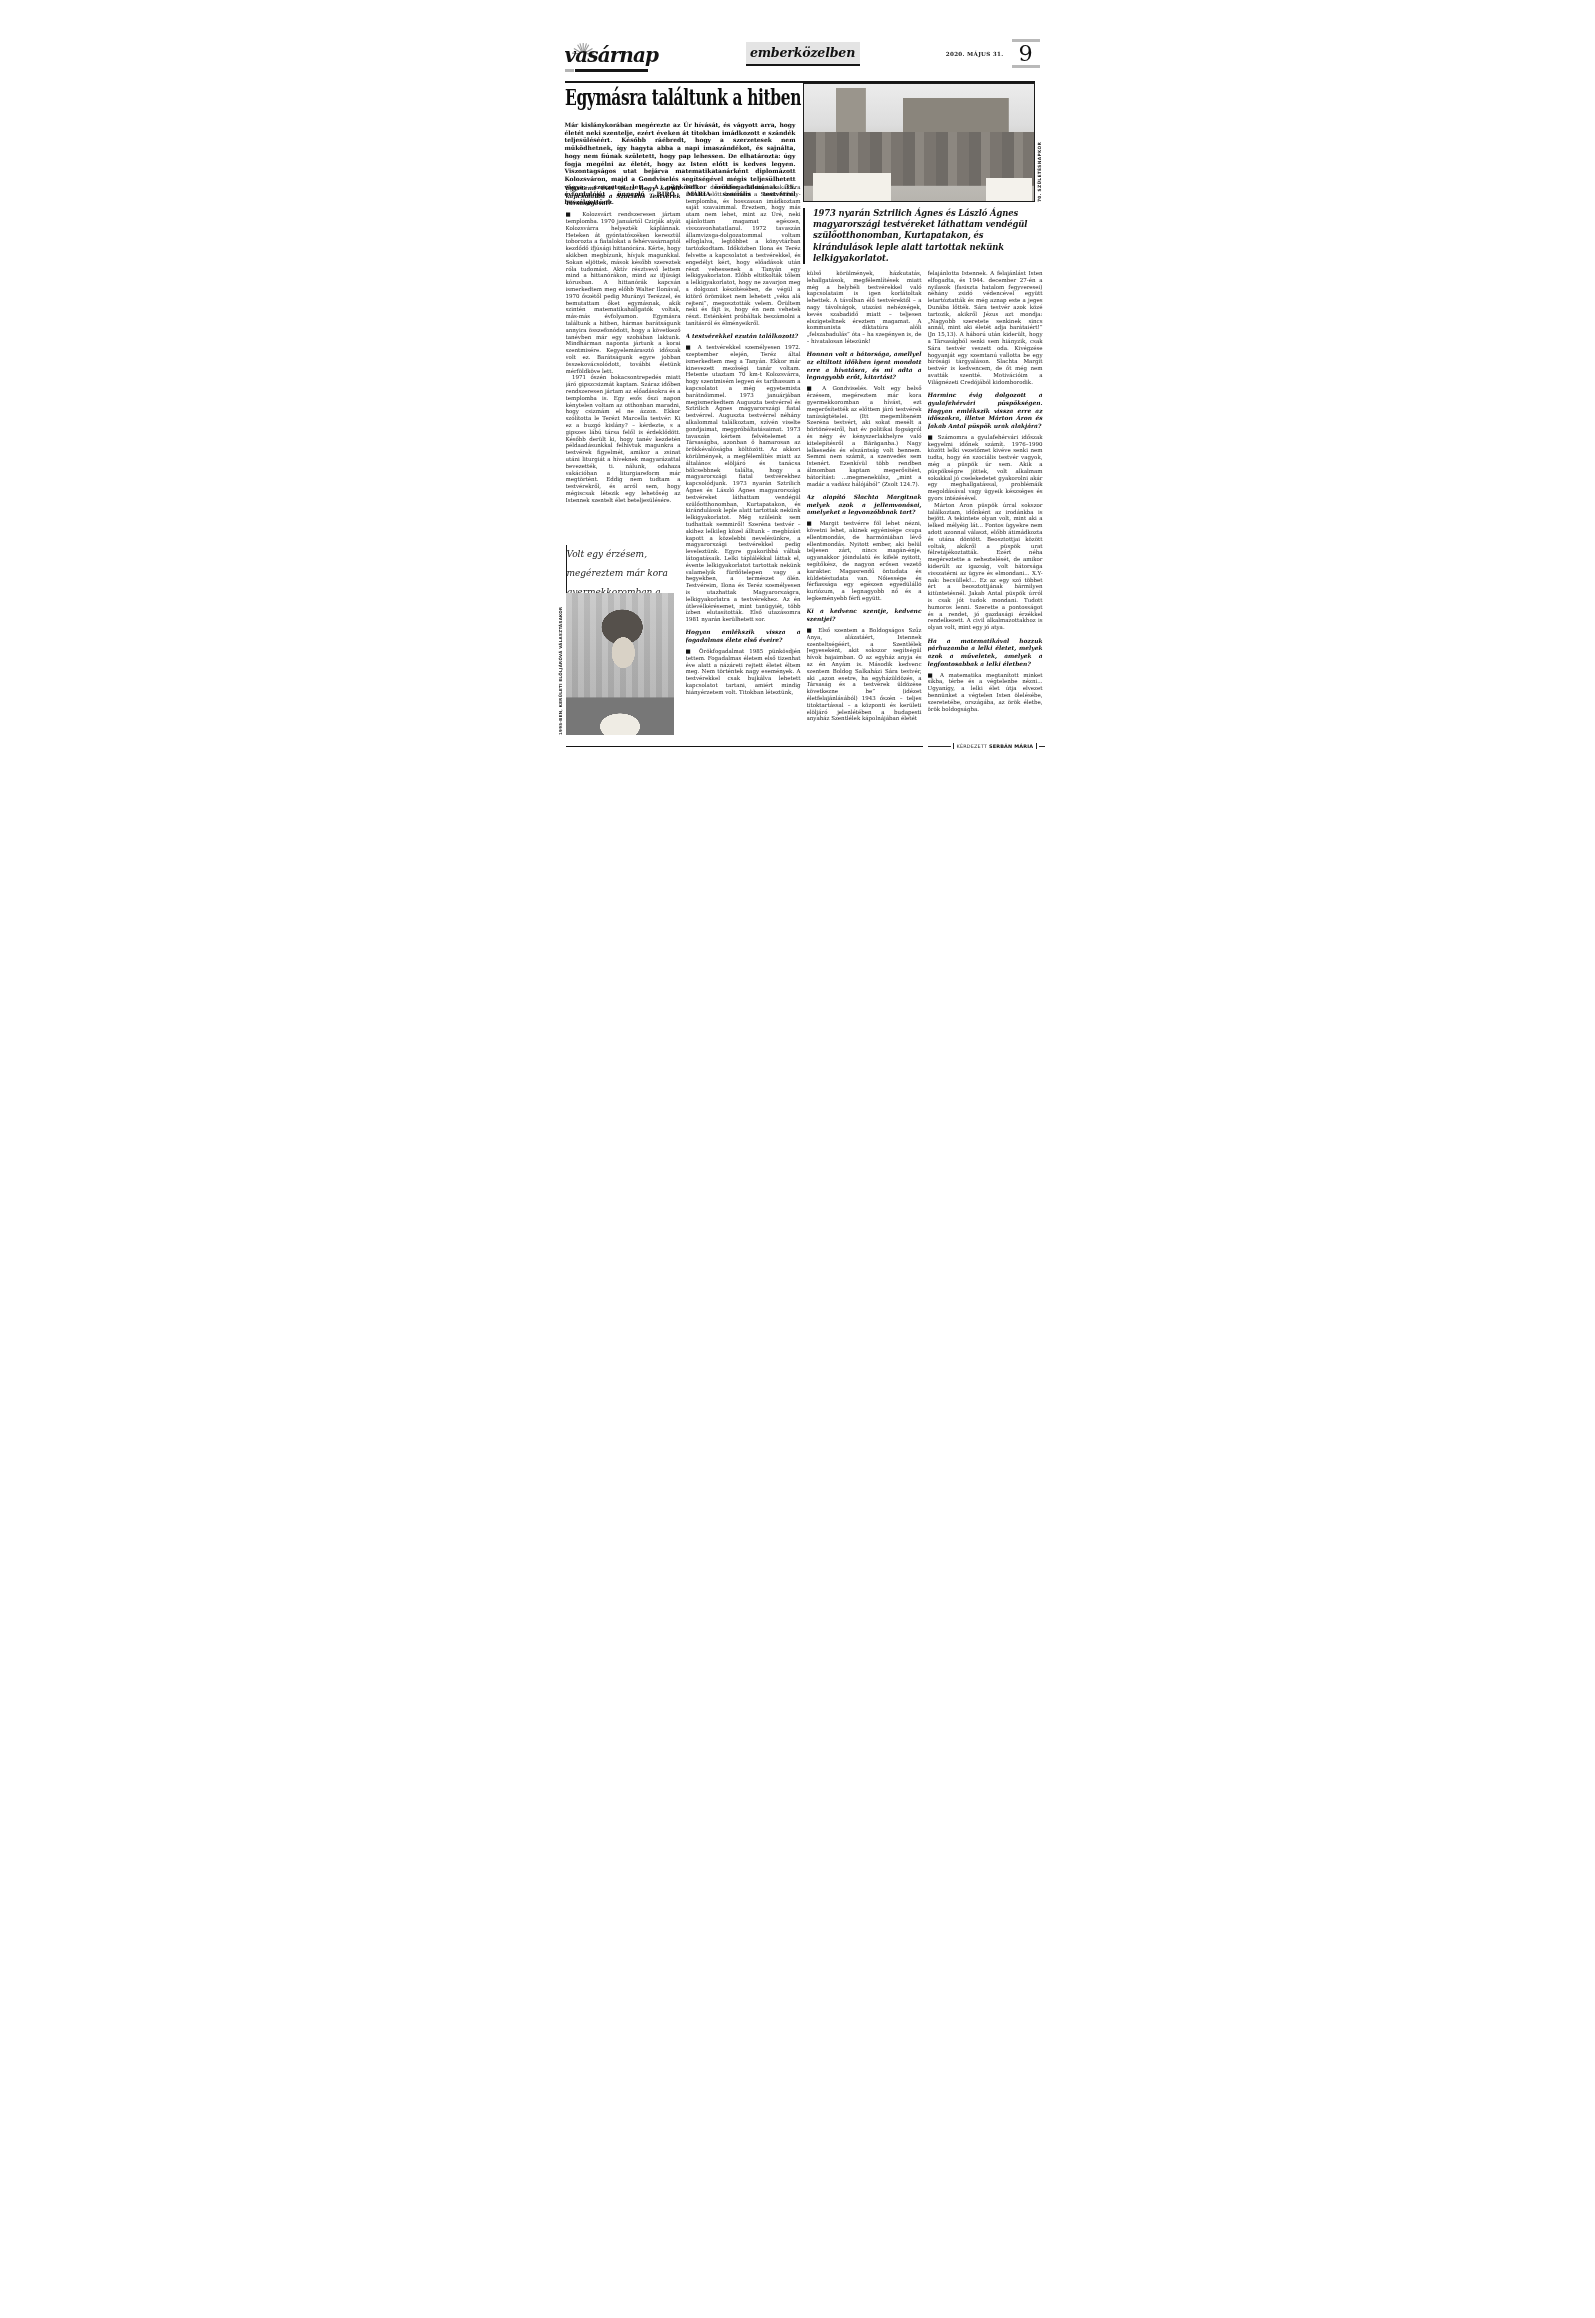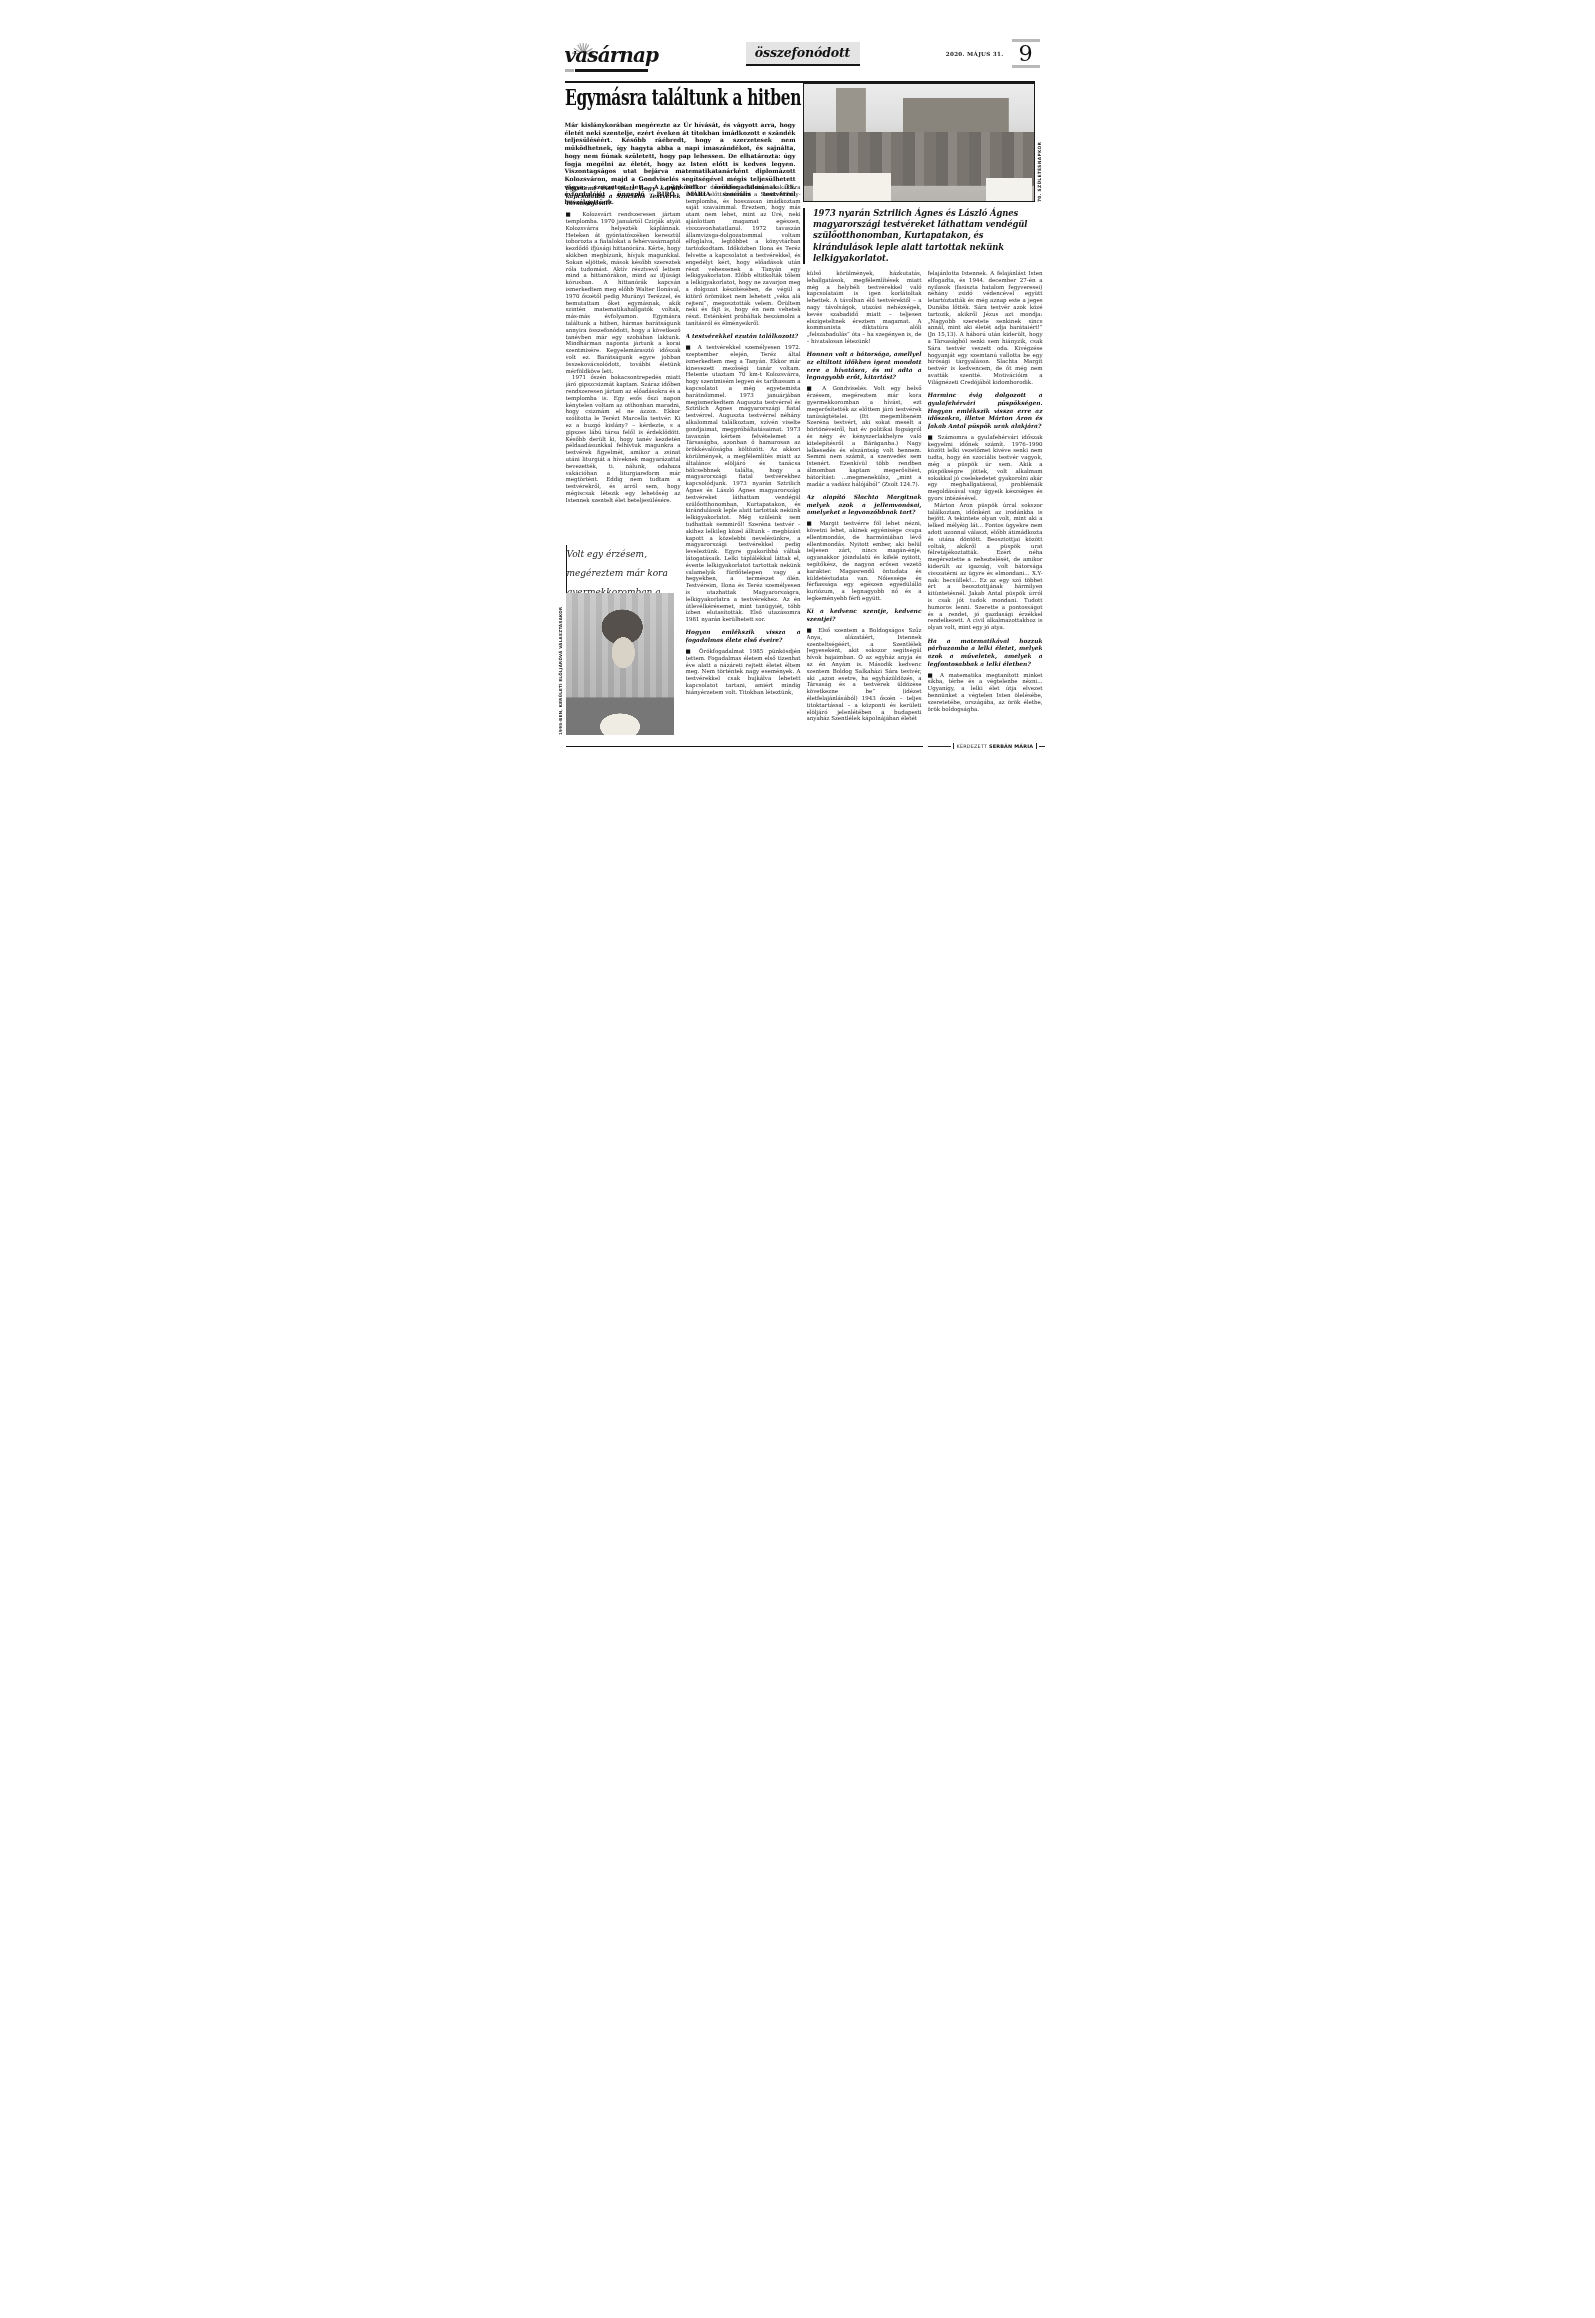--- a/index.html
+++ b/index.html
@@ -95,21 +95,21 @@
       <line x1="24" y1="26" x2="31" y2="3"></line>
     </g>
     <circle cx="24" cy="27" r="7" fill="#ffffff"></circle>
   </svg>
   <div class="logo-text">vasárnap</div>
   <div class="logo-bars">
     <span class="g"></span>
     <span class="k"></span>
   </div>
   <div class="section-box">
-    <span>összefonódott</span>
+    <span>emberközelben</span>
   </div>
   <div class="issue-date">2020. MÁJUS 31.</div>
   <div class="pageno">
     <span class="bar"></span>
     <span class="num">9</span>
     <span class="bar"></span>
   </div>
   <div class="header-rule"></div>
 
   <h1 class="headline" style="margin:0">Egymásra találtunk a hitben</h1>

